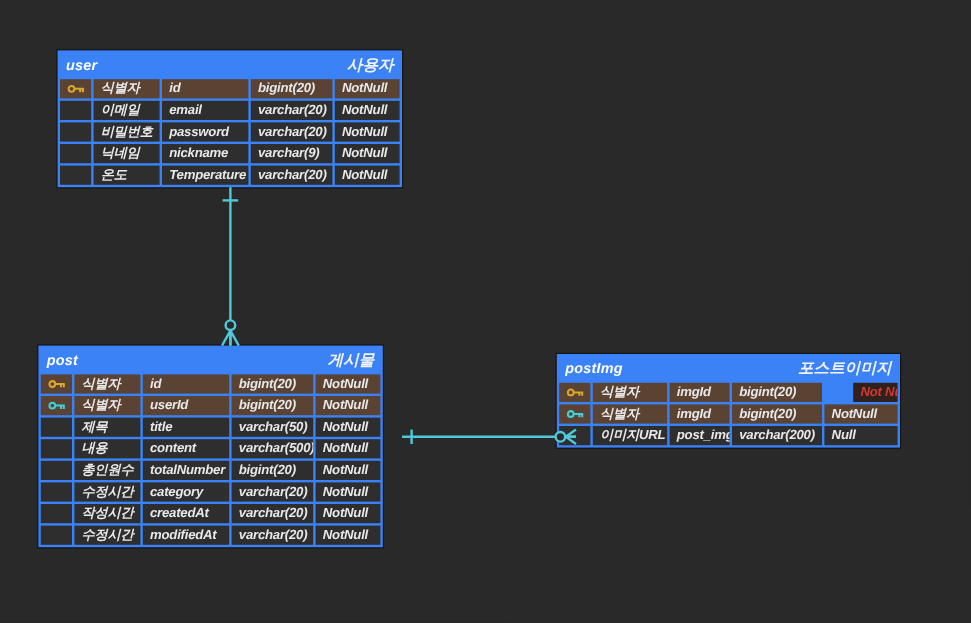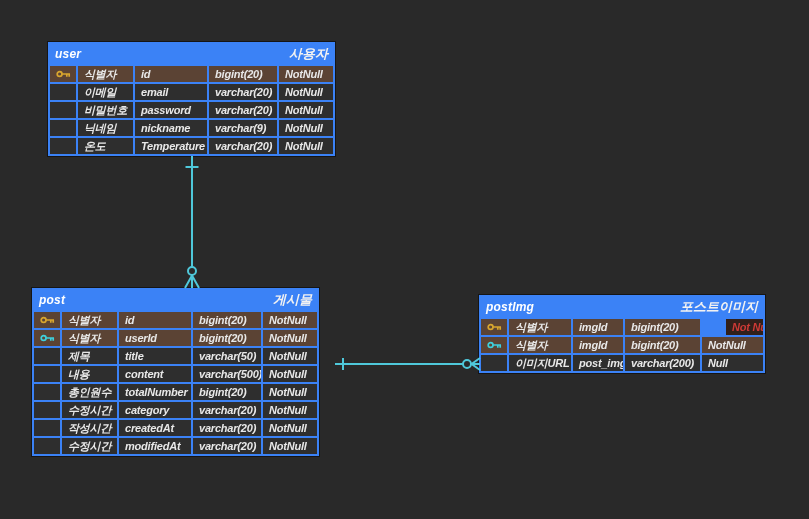--- a/index.html
+++ b/index.html
@@ -138,21 +138,21 @@
       <div class="cell">NotNull</div>
 
       <div class="cell keyc"></div>
       <div class="cell">수정시간</div>
       <div class="cell">modifiedAt</div>
       <div class="cell">varchar(20)</div>
       <div class="cell">NotNull</div>
     </div>
   </div>
 
-  <div class="erd-table" style="left:479px;top:295px;width:286px;">
+  <div class="erd-table" style="left:464px;top:295px;width:286px;">
     <div class="t-header">
       <span class="t-name">postImg</span>
       <span class="t-logical">포스트이미지</span>
     </div>
     <div class="t-grid cols-b">
       <div class="cell keyc pk">
         <svg class="keyi key-gold" width="15" height="10" viewBox="0 0 15 10">
             <circle cx="3.6" cy="5" r="2.4" fill="none" stroke="currentColor" stroke-width="1.7"></circle>
             <path d="M6 5 H14 M10.8 5 V7.8 M13.2 5 V7.8" stroke="currentColor" stroke-width="1.7" fill="none"></path>
           </svg>

